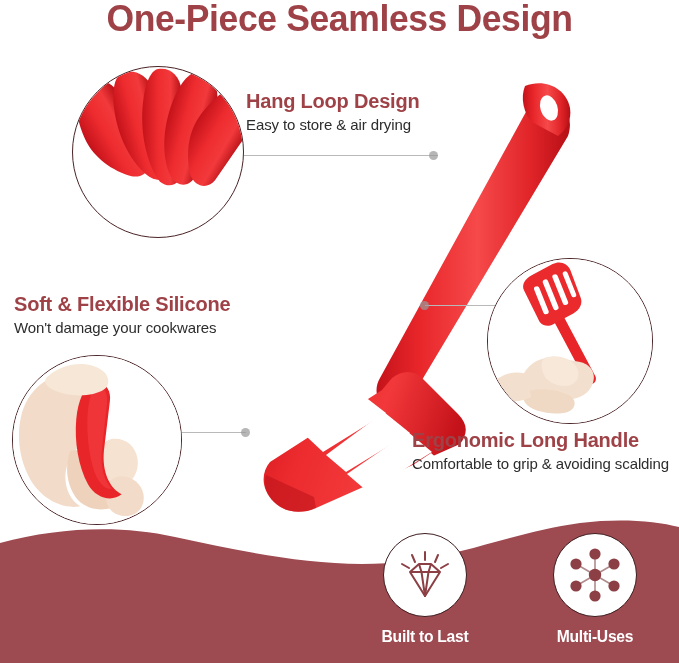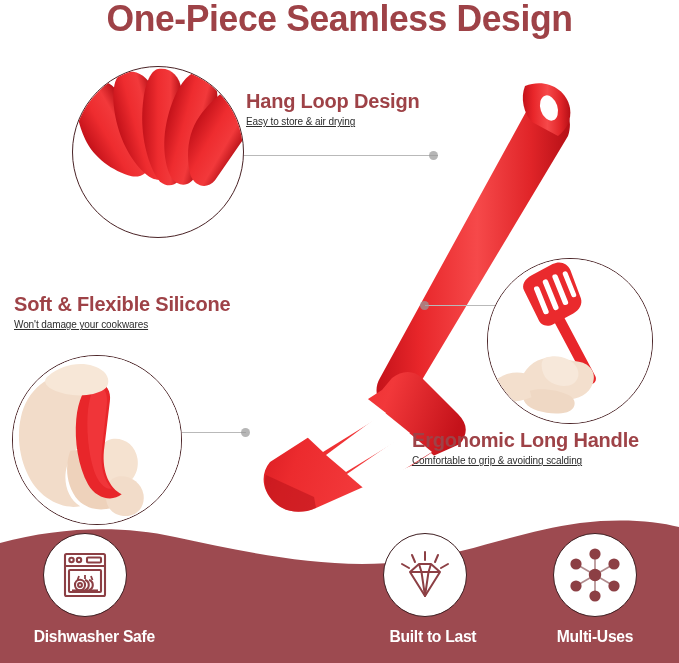--- a/index.html
+++ b/index.html
@@ -24,24 +24,23 @@
     white-space:nowrap;
   }
 
   
   .callout { position:absolute; }
   .callout .c-head {
     font-size:20px; font-weight:700; color:#9e4247;
     letter-spacing:-0.2px; white-space:nowrap; line-height:1.12;
   }
   .callout .c-sub {
-    font-size:10px; font-weight:400; color:#2d2d2d;
+    font-size:15px; font-weight:400; color:#2d2d2d;
     letter-spacing:-0.1px; white-space:nowrap; line-height:1.35;
     margin-top:3px;
-    text-decoration:underline;
   }
   #callout-hang { left:246px; top:90px; }
   #callout-soft { left:14px;  top:293px; }
   #callout-ergo { left:412px; top:429px; }
 
   
   .conn {
     position:absolute; height:1px; background:#b9b9b9;
   }
   .conn-dot {
@@ -82,21 +81,21 @@
     display:flex; align-items:center; justify-content:center;
   }
   .feature .f-label {
     margin-top:10px;
     font-size:16.5px; font-weight:700; color:#ffffff;
     letter-spacing:-0.3px; white-space:nowrap;
     transform:scaleX(0.95);
   }
   #feature-0 { left:31px;  top:533px; }
   #feature-1 { left:199px; top:533px; }
-  #feature-2 { left:371px; top:533px;text-align:right; }
+  #feature-2 { left:371px; top:533px; }
   #feature-3 { left:541px; top:533px;text-align:center; }
 </style>
 </head>
 <body>
 
 <div id="stage">
 
   <div class="page-title">One-Piece Seamless Design</div>
 
   <svg id="wave-band" viewBox="0 0 679 160" preserveAspectRatio="none">
@@ -262,39 +261,20 @@
   <div class="callout" id="callout-ergo">
     <div class="c-head">Ergonomic Long Handle</div>
     <div class="c-sub">Comfortable to grip &amp; avoiding scalding</div>
   </div>
 
   <div class="callout" id="callout-soft">
     <div class="c-head">Soft &amp; Flexible Silicone</div>
     <div class="c-sub">Won't damage your cookwares</div>
   </div>
 
-  <div class="feature" id="feature-0">
-    <div class="badge">
-      <svg width="52" height="52" viewBox="0 0 52 52" fill="none" stroke="#8c3f44" stroke-width="2.1">
-        <rect x="6" y="5" width="40" height="42" rx="1.5"></rect>
-        <line x1="6" y1="17" x2="46" y2="17"></line>
-        <circle cx="12.5" cy="11" r="2.2"></circle>
-        <circle cx="20" cy="11" r="2.2"></circle>
-        <rect x="28" y="8.5" width="14" height="5" rx="1"></rect>
-        <rect x="10" y="21" width="32" height="22" rx="1"></rect>
-        <path d="M20,27 L18.5,31 M26,26 L26,30 M32,27 L33.5,31" stroke-width="1.8"></path>
-        <ellipse cx="21" cy="36" rx="5" ry="5.2"></ellipse>
-        <ellipse cx="21" cy="36" rx="1.9" ry="2"></ellipse>
-        <path d="M26,31 A5.2,5.2 0 0 1 26,41"></path>
-        <path d="M30,31 A5.2,5.2 0 0 1 30,41"></path>
-        <line x1="13" y1="41.5" x2="39" y2="41.5"></line>
-      </svg>
-    </div>
-    <div class="f-label">Dishwasher Safe</div>
-  </div>
 
 
   <div class="feature" id="feature-2">
     <div class="badge">
       <svg width="56" height="54" viewBox="0 0 56 54" fill="none" stroke="#8c3f44" stroke-width="2" stroke-linejoin="round">
 
         <g stroke-linecap="round" stroke-width="2">
           <line x1="28" y1="4" x2="28" y2="12"></line>
           <line x1="15" y1="7" x2="18" y2="14"></line>
           <line x1="41" y1="7" x2="38" y2="14"></line>

